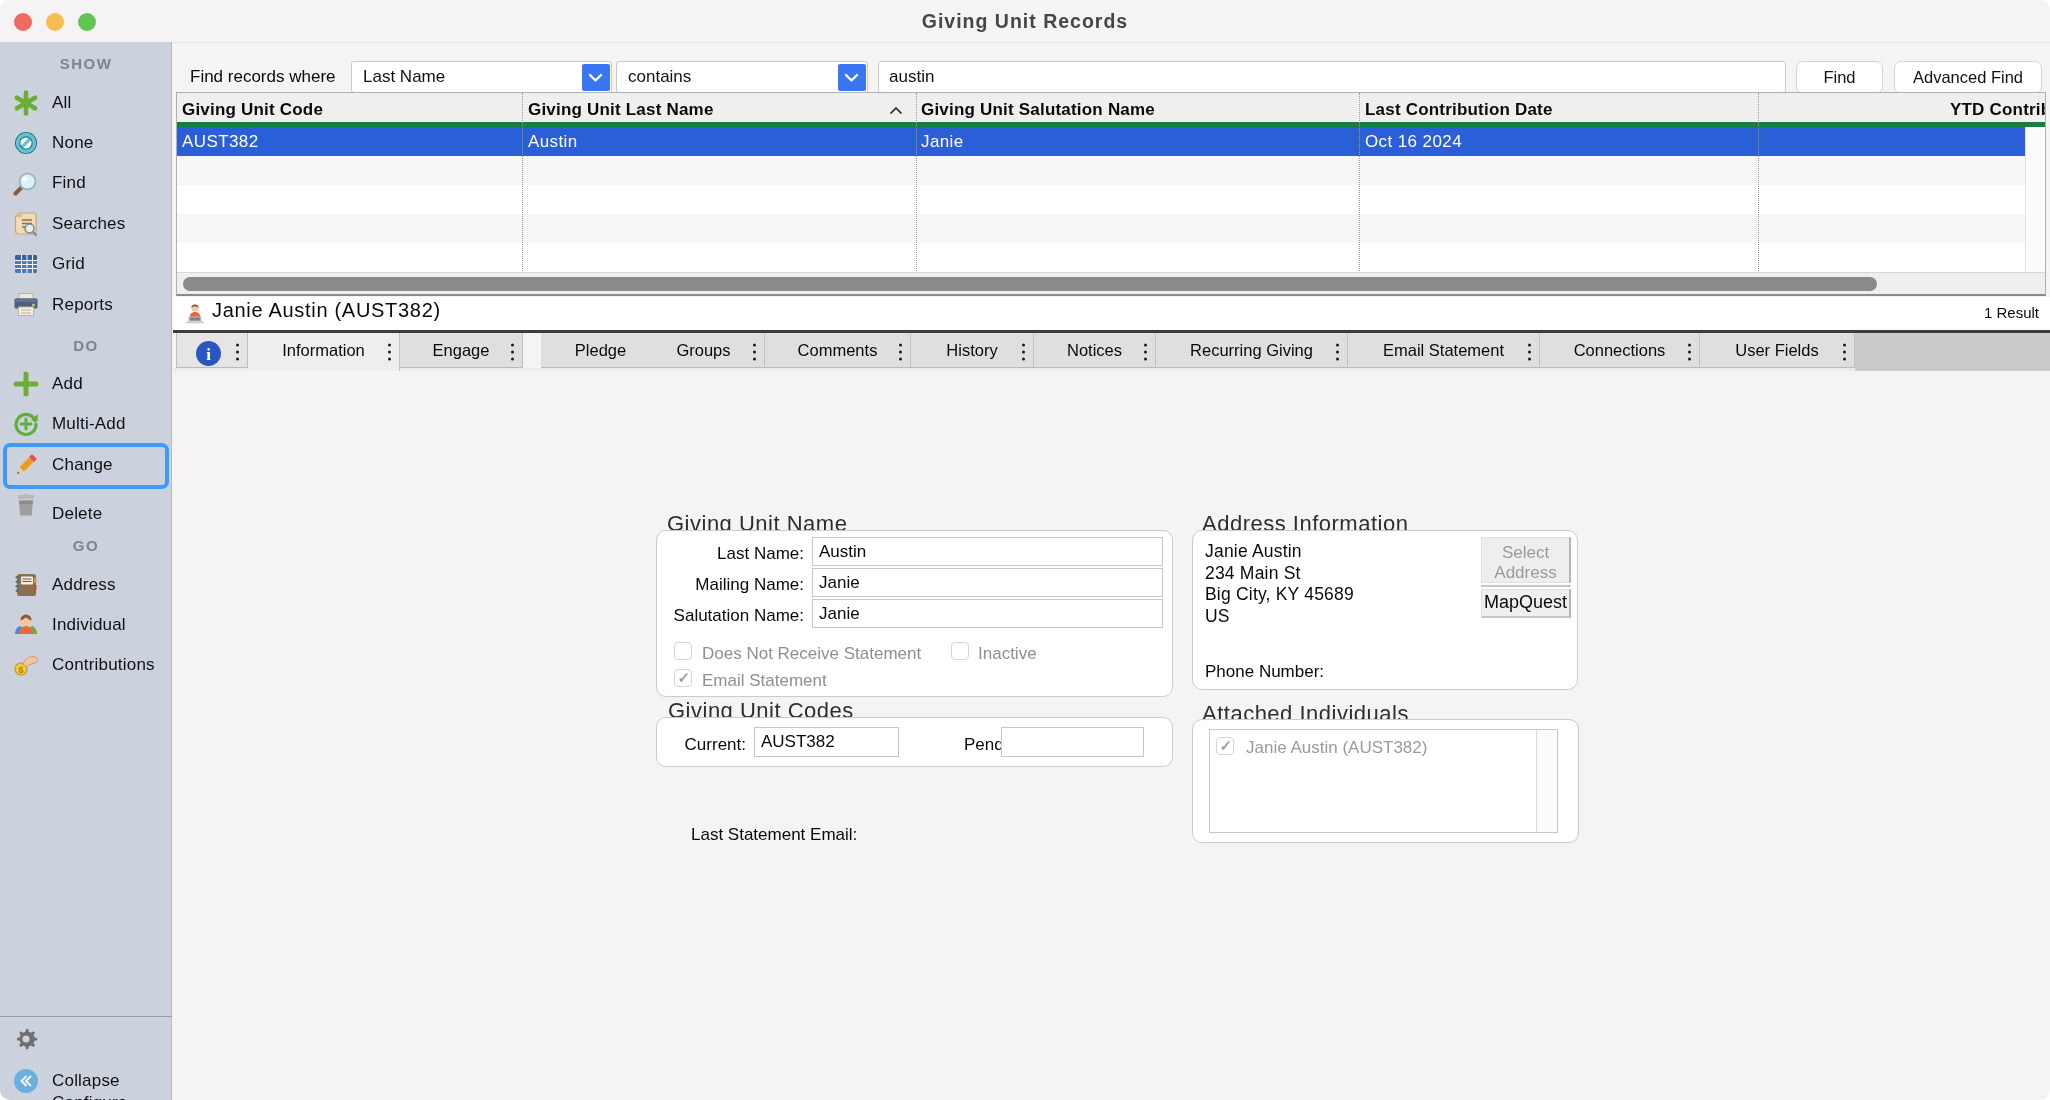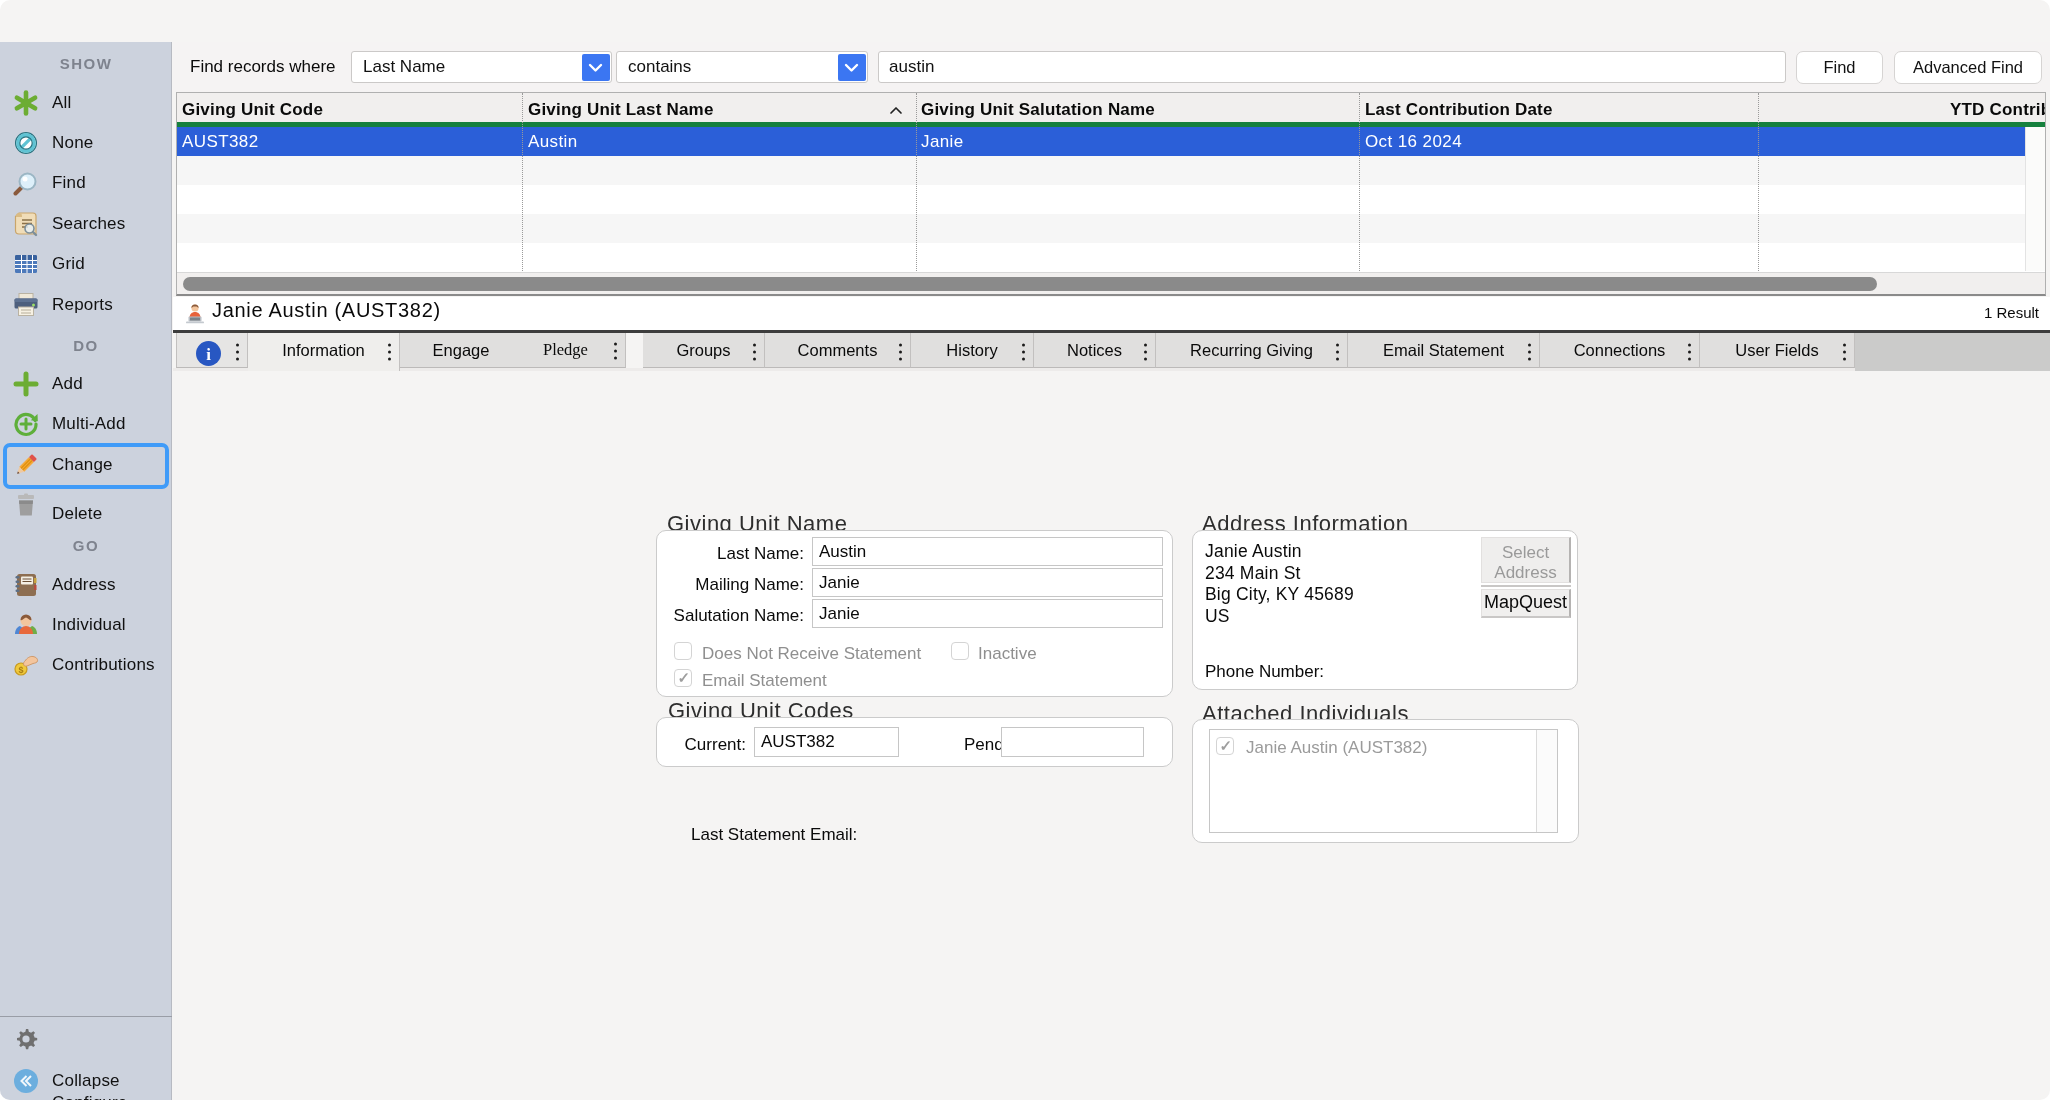--- a/index.html
+++ b/index.html
@@ -13,21 +13,21 @@
 
 
 #sidebar { position:absolute; left:0; top:42px; width:172px; height:1058px; background:#ccd2dd; border-right:1px solid #b7bac2; }
 .sbhead { position:absolute; left:0; width:172px; text-align:center; font-weight:bold; font-size:15px; letter-spacing:1.5px; color:#7e838e; }
 .sbitem { position:absolute; left:52px; font-size:17px; letter-spacing:0.2px; color:#111; white-space:nowrap; }
 .sbicon { position:absolute; left:13px; width:26px; height:26px; }
 #chghl { position:absolute; left:3px; top:443px; width:166px; height:46px; border:4px solid #3f9bf8; border-radius:7px; }
 #sbline { position:absolute; left:0; top:1016px; width:172px; height:1px; background:#999da6; }
 
 
-#findbar { position:absolute; left:173px; top:42px; width:1877px; height:50px; background:#f5f3f3; }
+#findbar { position:absolute; left:173px; top:52px; width:1877px; height:50px; background:#f5f3f3; }
 .ctrl { position:absolute; top:9px; height:32px; background:#fff; border:1px solid #cbc9c8; border-radius:3px; font-size:17px; color:#111; }
 .dd .txt { position:absolute; left:11px; top:0; line-height:30px; }
 .dd .chev { position:absolute; right:1.5px; top:1.5px; bottom:1.5px; width:28px; background:#3b76f2; border-radius:2px; }
 .dd .chev svg { position:absolute; left:6.5px; top:9.5px; }
 .btn { position:absolute; top:9px; height:33px; background:#fff; border:1px solid #d6d4d3; border-radius:7px; font-size:16.5px; color:#111; text-align:center; line-height:31px; }
 
 
 #tablewrap { position:absolute; left:176px; top:92px; width:1870px; height:204px; background:#fff; border:1px solid #b0b0b0; border-bottom:2px solid #8a8a8a; overflow:hidden; }
 #thead { position:absolute; left:0; top:0; width:100%; height:34px; background:#f1efee; border-bottom:5px solid #15803d; }
 .th { position:absolute; top:0; height:34px; line-height:34px; font-weight:bold; font-size:17px; letter-spacing:0.2px; color:#0a0a0a; white-space:nowrap; }
@@ -58,20 +58,26 @@
 .finput { position:absolute; background:#fff; border:1px solid #c6c6c6; font-size:17px; color:#0a0a0a; line-height:28px; padding-left:6px; white-space:nowrap; }
 .cb { position:absolute; width:18px; height:18px; background:#fff; border:1px solid #d4d4d4; border-radius:4px; }
 .cb.checked::after { content:"\2713"; position:absolute; left:2.5px; top:-1px; font-size:15px; font-weight:bold; color:#9e9e9e; }
 .graytext { position:absolute; font-size:17px; color:#8f8f8f; white-space:nowrap; }
 .blacktext { position:absolute; font-size:17px; color:#0a0a0a; white-space:nowrap; }
 </style>
 </head>
 <body>
 <div id="win">
 
+  <div id="titlebar">
+    <div id="title">Giving Unit Records</div>
+    <div class="light" style="left:14px; background:#ee6a5f;"></div>
+    <div class="light" style="left:46px; background:#f5bd4f;"></div>
+    <div class="light" style="left:78px; background:#61c454;"></div>
+  </div>
 
   <div id="sidebar"></div>
   <div id="sbcontent">
     <div class="sbhead" style="top:55px;">SHOW</div>
     <div class="sbicon" style="top:90px;"><svg width="26" height="26" viewBox="0 0 26 26">
           <g stroke="#6cad33" stroke-width="4.6" stroke-linecap="round">
             <line x1="13" y1="2.5" x2="13" y2="23.5"></line>
             <line x1="3.9" y1="7.75" x2="22.1" y2="18.25"></line>
             <line x1="3.9" y1="18.25" x2="22.1" y2="7.75"></line>
           </g>
@@ -294,21 +300,21 @@
     <div class="tab sel" style="left:75px; width:152px;">Information<span class="dots"><svg width="5" height="22" viewBox="0 0 5 22">
             <circle cx="2.5" cy="4" r="1.5" fill="#1b1b1b"></circle>
             <circle cx="2.5" cy="11" r="1.5" fill="#1b1b1b"></circle>
             <circle cx="2.5" cy="18" r="1.5" fill="#1b1b1b"></circle>
           </svg></span></div>
     <div class="tab" style="left:227px; width:123px;">Engage<span class="dots"><svg width="5" height="22" viewBox="0 0 5 22">
             <circle cx="2.5" cy="4" r="1.5" fill="#1b1b1b"></circle>
             <circle cx="2.5" cy="11" r="1.5" fill="#1b1b1b"></circle>
             <circle cx="2.5" cy="18" r="1.5" fill="#1b1b1b"></circle>
           </svg></span></div>
-    <div class="tab" style="left:333px; width:120px;font-family:Liberation Serif, serif;">Pledge<span class="dots"><svg width="5" height="22" viewBox="0 0 5 22">
+    <div class="tab" style="left:368px; width:120px;">Pledge<span class="dots"><svg width="5" height="22" viewBox="0 0 5 22">
             <circle cx="2.5" cy="4" r="1.5" fill="#1b1b1b"></circle>
             <circle cx="2.5" cy="11" r="1.5" fill="#1b1b1b"></circle>
             <circle cx="2.5" cy="18" r="1.5" fill="#1b1b1b"></circle>
           </svg></span></div>
     <div class="tab" style="left:470px; width:122px;">Groups<span class="dots"><svg width="5" height="22" viewBox="0 0 5 22">
             <circle cx="2.5" cy="4" r="1.5" fill="#1b1b1b"></circle>
             <circle cx="2.5" cy="11" r="1.5" fill="#1b1b1b"></circle>
             <circle cx="2.5" cy="18" r="1.5" fill="#1b1b1b"></circle>
           </svg></span></div>
     <div class="tab" style="left:592px; width:146px;">Comments<span class="dots"><svg width="5" height="22" viewBox="0 0 5 22">

